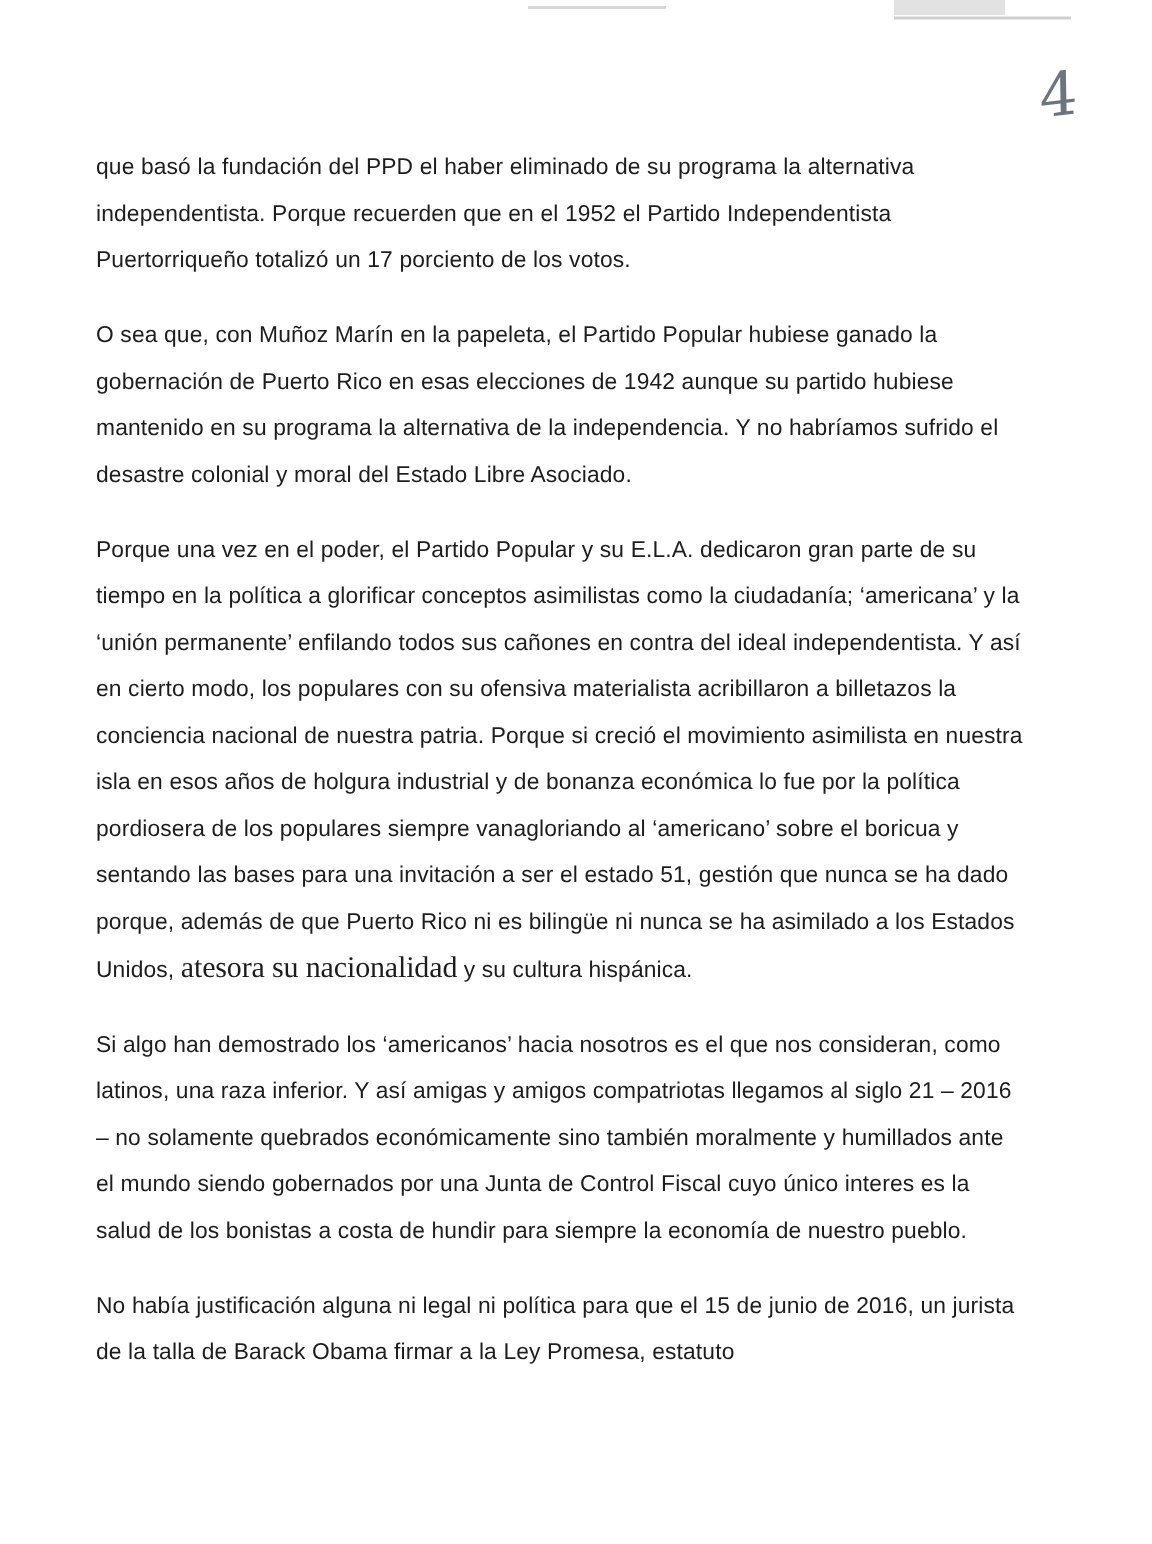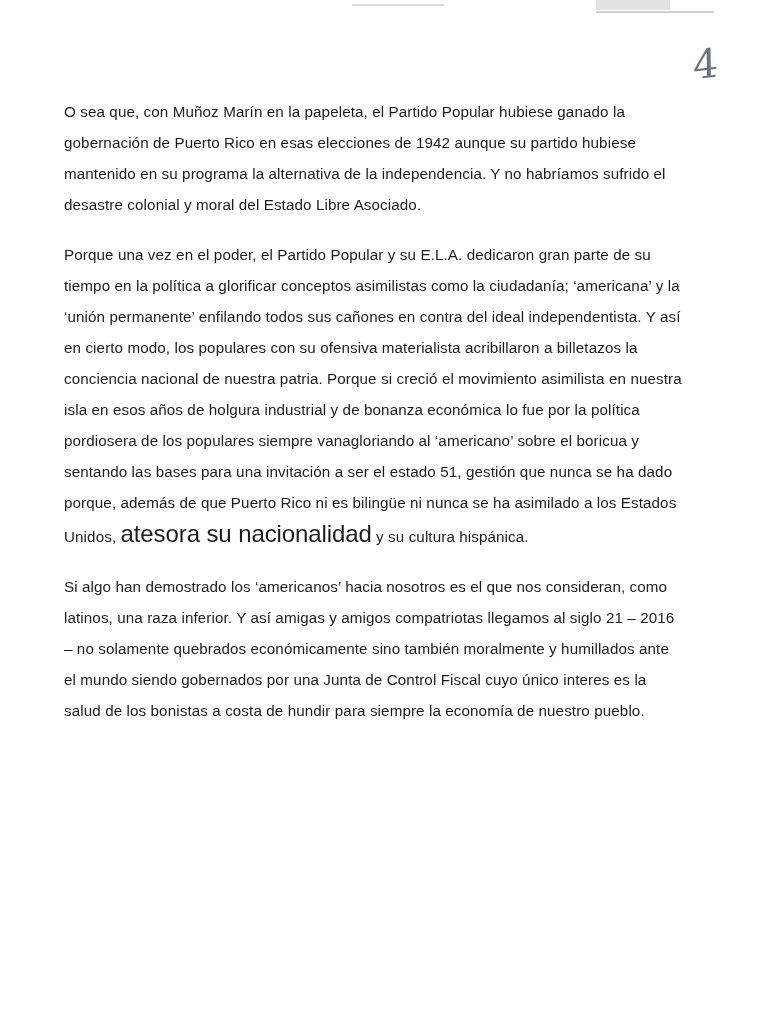--- a/index.html
+++ b/index.html
@@ -77,39 +77,41 @@
     text-align: left;
     color: #1d1d1d;
     letter-spacing: 0.1px;
   }
   .para:last-child {
     margin-bottom: 0;
   }
 
   
   .emph-large {
-    font-family: Liberation Sans, sans-serif;
-    font-size: 24px;
+    font-family: Liberation Serif, serif;
+    font-size: 20px;
     letter-spacing: -0.1px;
   }
 </style>
 </head>
 <body>
 
 <div class="scan-top">
   <div class="smudge-a"></div>
   <div class="smudge-b"></div>
   <div class="smudge-c"></div>
 </div>
 
 <div class="page-number">4</div>
 
 <div class="page">
 
+  <p class="para">que basó la fundación del PPD el haber eliminado de su programa la alternativa independentista. Porque recuerden que en el 1952 el Partido Independentista Puertorriqueño totalizó un 17 porciento de los votos.</p>
 
   <p class="para">O sea que, con Muñoz Marín en la papeleta, el Partido Popular hubiese ganado la gobernación de Puerto Rico en esas elecciones de 1942 aunque su partido hubiese mantenido en su programa la alternativa de la independencia. Y no habríamos sufrido el desastre colonial y moral del Estado Libre Asociado.</p>
 
   <p class="para"><span>Porque una vez en el poder, el Partido Popular y su E.L.A. dedicaron gran parte de su tiempo en la política a glorificar conceptos asimilistas como la ciudadanía; ‘americana’ y la ‘unión permanente’ enfilando todos sus cañones en contra del ideal independentista. Y así en cierto modo, los populares con su ofensiva materialista acribillaron a billetazos la conciencia nacional de nuestra patria. Porque si creció el movimiento asimilista en nuestra isla en esos años de holgura industrial y de bonanza económica lo fue por la política pordiosera de los populares siempre vanagloriando al ‘americano’ sobre el boricua y sentando las bases para una invitación a ser el estado 51, gestión que nunca se ha dado porque, además de que Puerto Rico ni es bilingüe ni nunca se ha asimilado a los Estados Unidos,</span> <span class="emph-large">atesora su nacionalidad</span> <span>y su cultura hispánica.</span></p>
 
   <p class="para">Si algo han demostrado los ‘americanos’ hacia nosotros es el que nos consideran, como latinos, una raza inferior. Y así amigas y amigos compatriotas llegamos al siglo 21 – 2016 – no solamente quebrados económicamente sino también moralmente y humillados ante el mundo siendo gobernados por una Junta de Control Fiscal cuyo único interes es la salud de los bonistas a costa de hundir para siempre la economía de nuestro pueblo.</p>
 
+  <p class="para">No había justificación alguna ni legal ni política para que el 15 de junio de 2016, un jurista de la talla de Barack Obama firmar a la Ley Promesa, estatuto</p>
 
 </div>
 
 </body></html>

